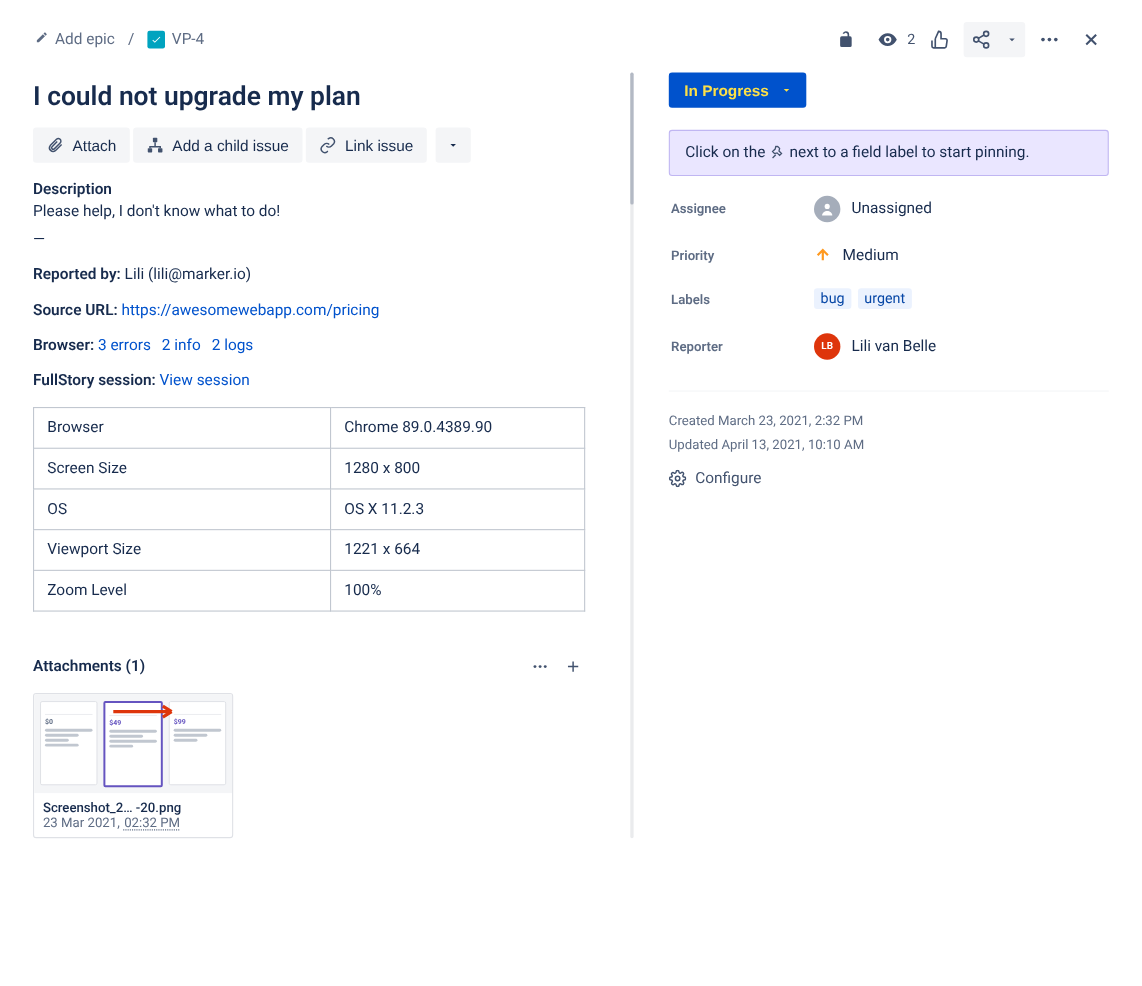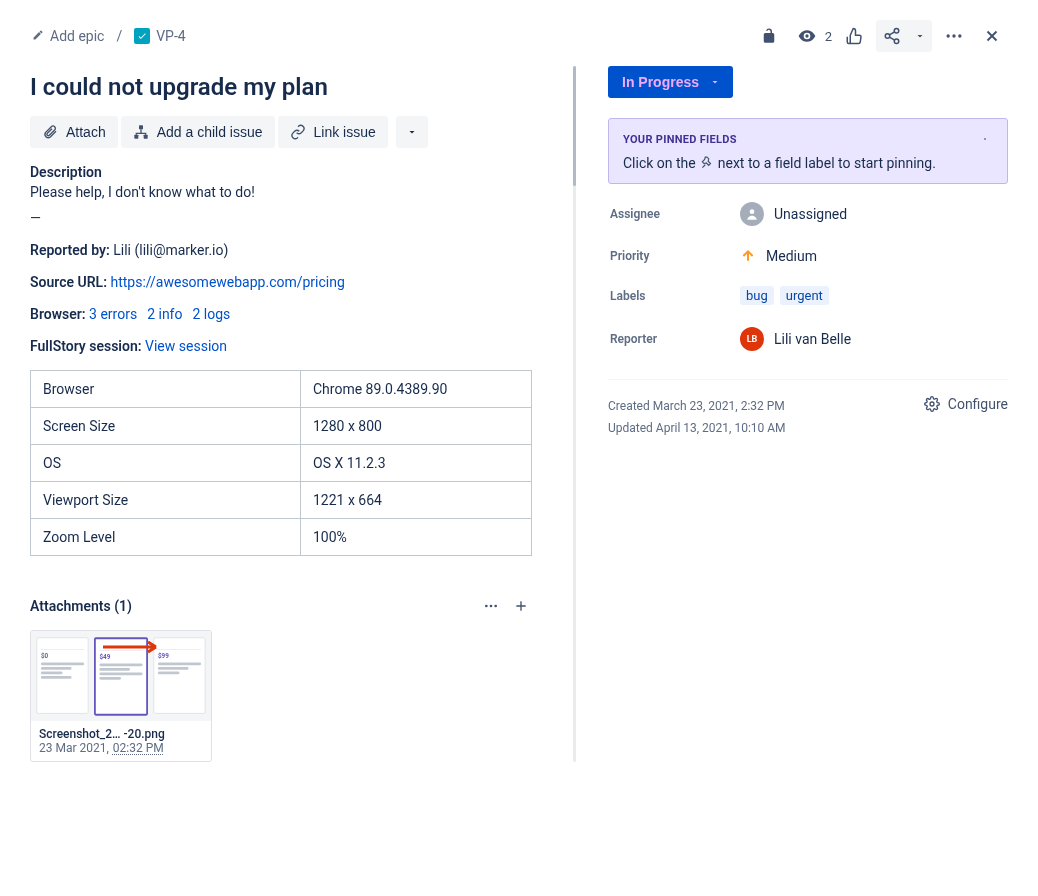--- a/index.html
+++ b/index.html
@@ -80,39 +80,39 @@
   .pcol .price{font-size:7px;font-weight:700;color:#6554c0;margin:1px 0 3px;}
   .pcol .price.g{color:#5e6c84;}
   .arrow-red{position:absolute;top:8px;left:70px;width:70px;height:16px;}
   .arrow-red .line{stroke:#de350b;stroke-width:3;fill:none;}
   .att-meta{padding:6px 8px;}
   .att-name{font-size:12px;color:#172b4d;white-space:nowrap;overflow:hidden;text-overflow:ellipsis;font-weight:500;}
   .att-date{font-size:12px;color:var(--muted);display:flex;gap:4px;align-items:center;}
   .att-date .time{text-decoration:underline dotted;text-underline-offset:2px;}
 
   .status-bar{margin-bottom:20px;}
-  .status-btn{background:#0052cc;color:#f0abfc;border:none;border-radius:3px;height:32px;padding:0 12px 0 14px;font-weight:600;font-size:14px;display:inline-flex;align-items:center;gap:10px;cursor:pointer;}
+  .status-btn{background:#0052cc;color:#fde047;border:none;border-radius:3px;height:32px;padding:0 12px 0 14px;font-weight:600;font-size:14px;display:inline-flex;align-items:center;gap:10px;cursor:pointer;}
   .status-btn .chev{width:12px;height:12px;display:inline-flex;}
 
   .pinned-box{background:var(--purple-bg);border:1px solid var(--purple-border);border-radius:3px;padding:12px 14px;margin-bottom:18px;}
   .pinned-title{text-transform:uppercase;font-size:11px;font-weight:700;color:var(--purple-text);letter-spacing:0.3px;margin-bottom:8px;display:flex;justify-content:space-between;align-items:center;}
   .pinned-desc{font-size:14px;color:var(--text);display:flex;align-items:center;gap:4px;flex-wrap:wrap;}
   .pinned-desc .pin-icon{display:inline-flex;width:14px;height:14px;}
 
   .details{display:flex;flex-direction:column;gap:22px;margin-top:4px;padding:0 2px;}
   .detail-row{display:flex;align-items:center;}
   .detail-label{width:130px;color:var(--muted);font-weight:600;font-size:12px;}
   .detail-value{display:flex;align-items:center;gap:10px;color:var(--text);font-size:14px;}
   .avatar-empty{width:24px;height:24px;border-radius:50%;background:#a5adba;display:inline-flex;align-items:center;justify-content:center;}
   .avatar-initials{width:24px;height:24px;border-radius:50%;background:#de350b;color:#fff;font-size:9px;font-weight:700;display:flex;align-items:center;justify-content:center;}
   .prio-icon{width:16px;height:16px;display:inline-flex;color:var(--priority-medium);}
   .labels{display:flex;gap:6px;}
   .label-chip{background:var(--chip-blue-bg);color:var(--chip-blue-text);padding:2px 6px;border-radius:3px;font-size:13px;}
 
-  .meta-bottom{margin-top:28px;padding-top:16px;border-top:1px solid #f4f5f7;display:flex;justify-content:space-between;align-items:flex-start;gap:12px;}
+  .meta-bottom{margin-top:28px;padding-top:16px;border-top:1px solid #f4f5f7;display:flex;justify-content:space-between;align-items:flex-start;gap:12px;flex-direction:column;}
   .meta-lines{font-size:12px;color:var(--muted);line-height:1.8;}
   .configure{display:flex;align-items:center;gap:8px;font-size:14px;color:var(--text-subtle);cursor:pointer;}
   .configure svg{width:16px;height:16px;}
 </style>
 </head>
 <body>
 
 <div class="page">
   <div class="header">
     <div class="breadcrumbs">
@@ -343,28 +343,20 @@
           <span>In Progress</span>
           <span class="chev">
             <svg width="12" height="12" viewBox="0 0 24 24" fill="currentColor">
                 <path d="M7 10l5 5 5-5z"></path>
               </svg>
           </span>
         </button>
       </div>
 
       <div class="pinned-box">
-        <div class="pinned-title">
-          <span>YOUR PINNED FIELDS</span>
-          <button class="btn-icon sm" style="height:16px;width:16px;">
-            <svg width="12" height="12" viewBox="0 0 24 24" fill="none" stroke="#403294" stroke-width="3">
-                <path d="M18 6L6 18M6 6l12 12"></path>
-              </svg>
-          </button>
-        </div>
         <div class="pinned-desc">
           <span>Click on the</span>
           <span class="pin-icon">
             <svg width="14" height="14" viewBox="0 0 24 24" fill="none" stroke="#42526e" stroke-width="2">
                 <path d="M12 2l3 3-1 4 4 4-3 3-4-4-4 1-3-3 4-4 1-4z"></path>
                 <path d="M9 15l-5 5"></path>
               </svg>
           </span>
           <span>next to a field label to start pinning.</span>
         </div>

